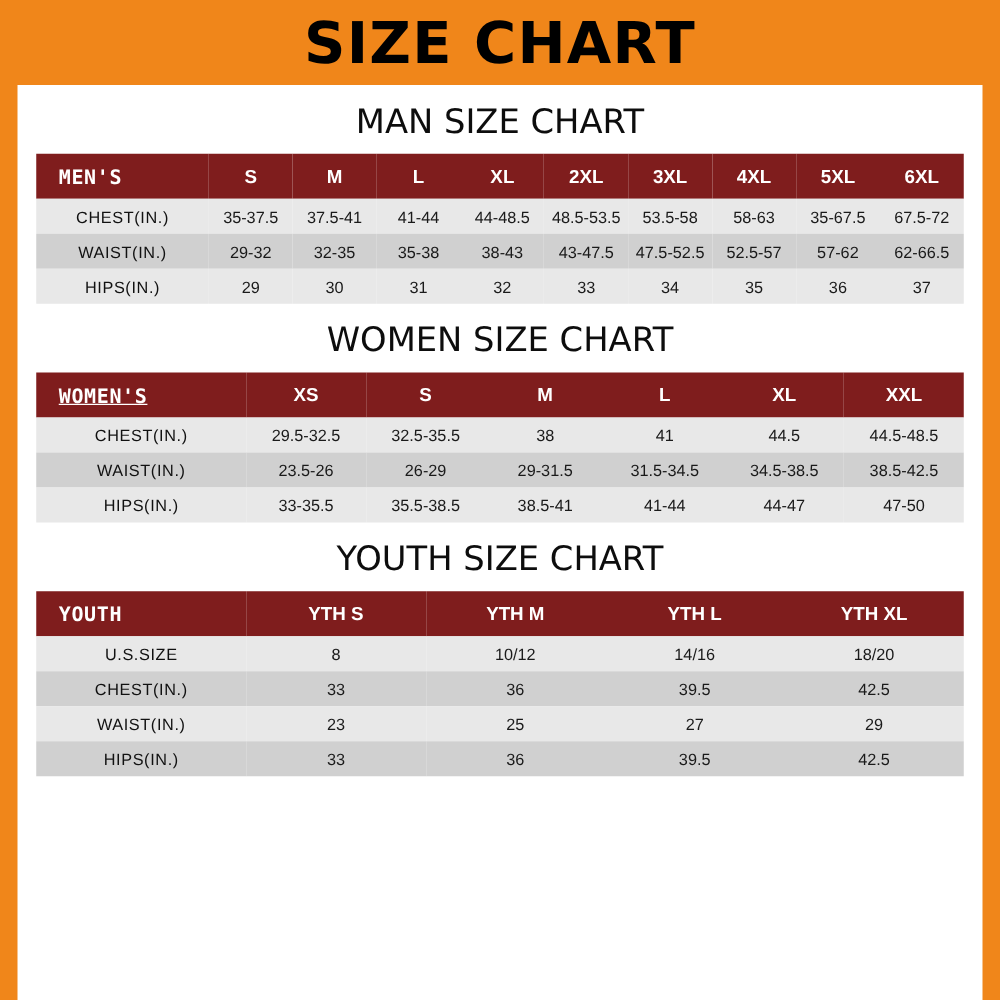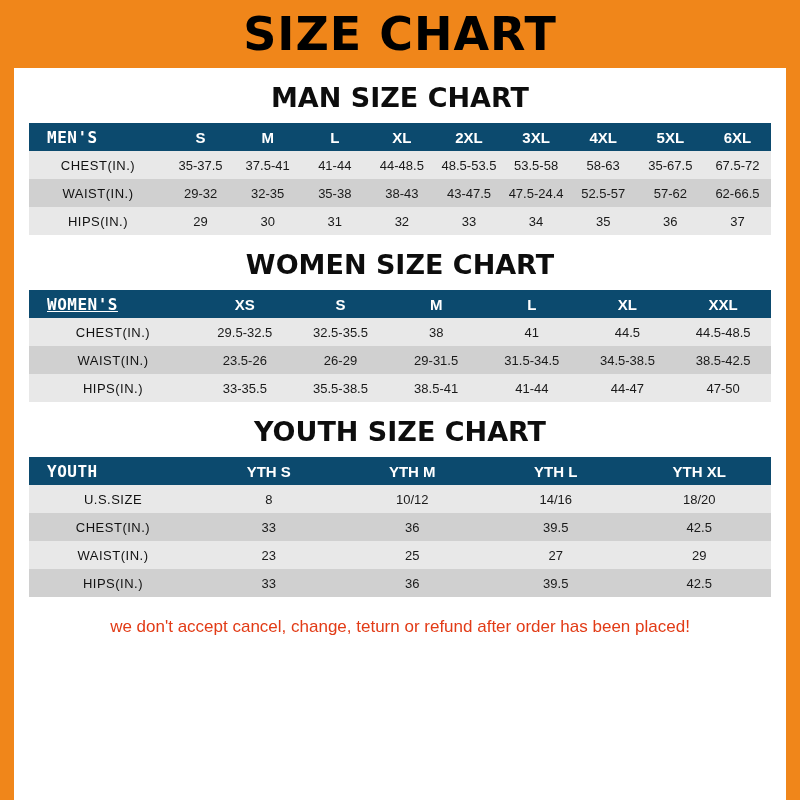--- a/index.html
+++ b/index.html
@@ -39,21 +39,21 @@
     color: #000000;
     line-height: 1;
     text-align: right;
   }
   .section {
     margin-top: 6px;
   }
   .section-title {
     text-align: center;
     font-family: "DejaVu Sans", sans-serif;
-    font-weight: bold;
+    font-weight: normal;
     font-size: 27px;
     color: #0d0d0d;
     letter-spacing: 0px;
     margin: 14px 0 10px 0;
   }
   table.sizetable {
     border-collapse: collapse;
     width: 742px;
     margin: 0 auto;
     table-layout: fixed;
@@ -62,25 +62,25 @@
   table.sizetable td {
     text-align: center;
     font-size: 13px;
     color: #1a1a1a;
     padding: 0;
     height: 28px;
     vertical-align: middle;
     font-family: "Liberation Sans", sans-serif;
   }
   table.sizetable thead th {
-    background: #0c4a6e;
+    background: #7f1d1d;
     color: #ffffff;
     font-weight: bold;
     font-size: 15px;
-    height: 28px;
+    height: 36px;
   }
   table.sizetable thead th.corner {
     text-align: left;
     padding-left: 18px;
     font-family: "DejaVu Sans Mono", monospace;
     font-size: 16px;
     letter-spacing: 0.5px;
   }
   table.sizetable tbody tr.odd td {
     background: #e8e8e8;
@@ -153,21 +153,21 @@
           <td>35-67.5</td>
           <td>67.5-72</td>
         </tr>
         <tr class="even">
           <td class="rowhead">WAIST(IN.)</td>
           <td>29-32</td>
           <td>32-35</td>
           <td>35-38</td>
           <td>38-43</td>
           <td>43-47.5</td>
-          <td>47.5-24.4</td>
+          <td>47.5-52.5</td>
           <td>52.5-57</td>
           <td>57-62</td>
           <td>62-66.5</td>
         </tr>
         <tr class="odd">
           <td class="rowhead">HIPS(IN.)</td>
           <td>29</td>
           <td>30</td>
           <td>31</td>
           <td>32</td>
@@ -266,16 +266,15 @@
           <td>33</td>
           <td>36</td>
           <td>39.5</td>
           <td>42.5</td>
         </tr>
       </tbody>
     </table>
   </div>
 
   <div class="footer-note">
-    <span class="footer-line">we don't accept cancel, change, teturn or refund after order has been placed!</span>
   </div>
 
 </div>
 
 </body></html>

